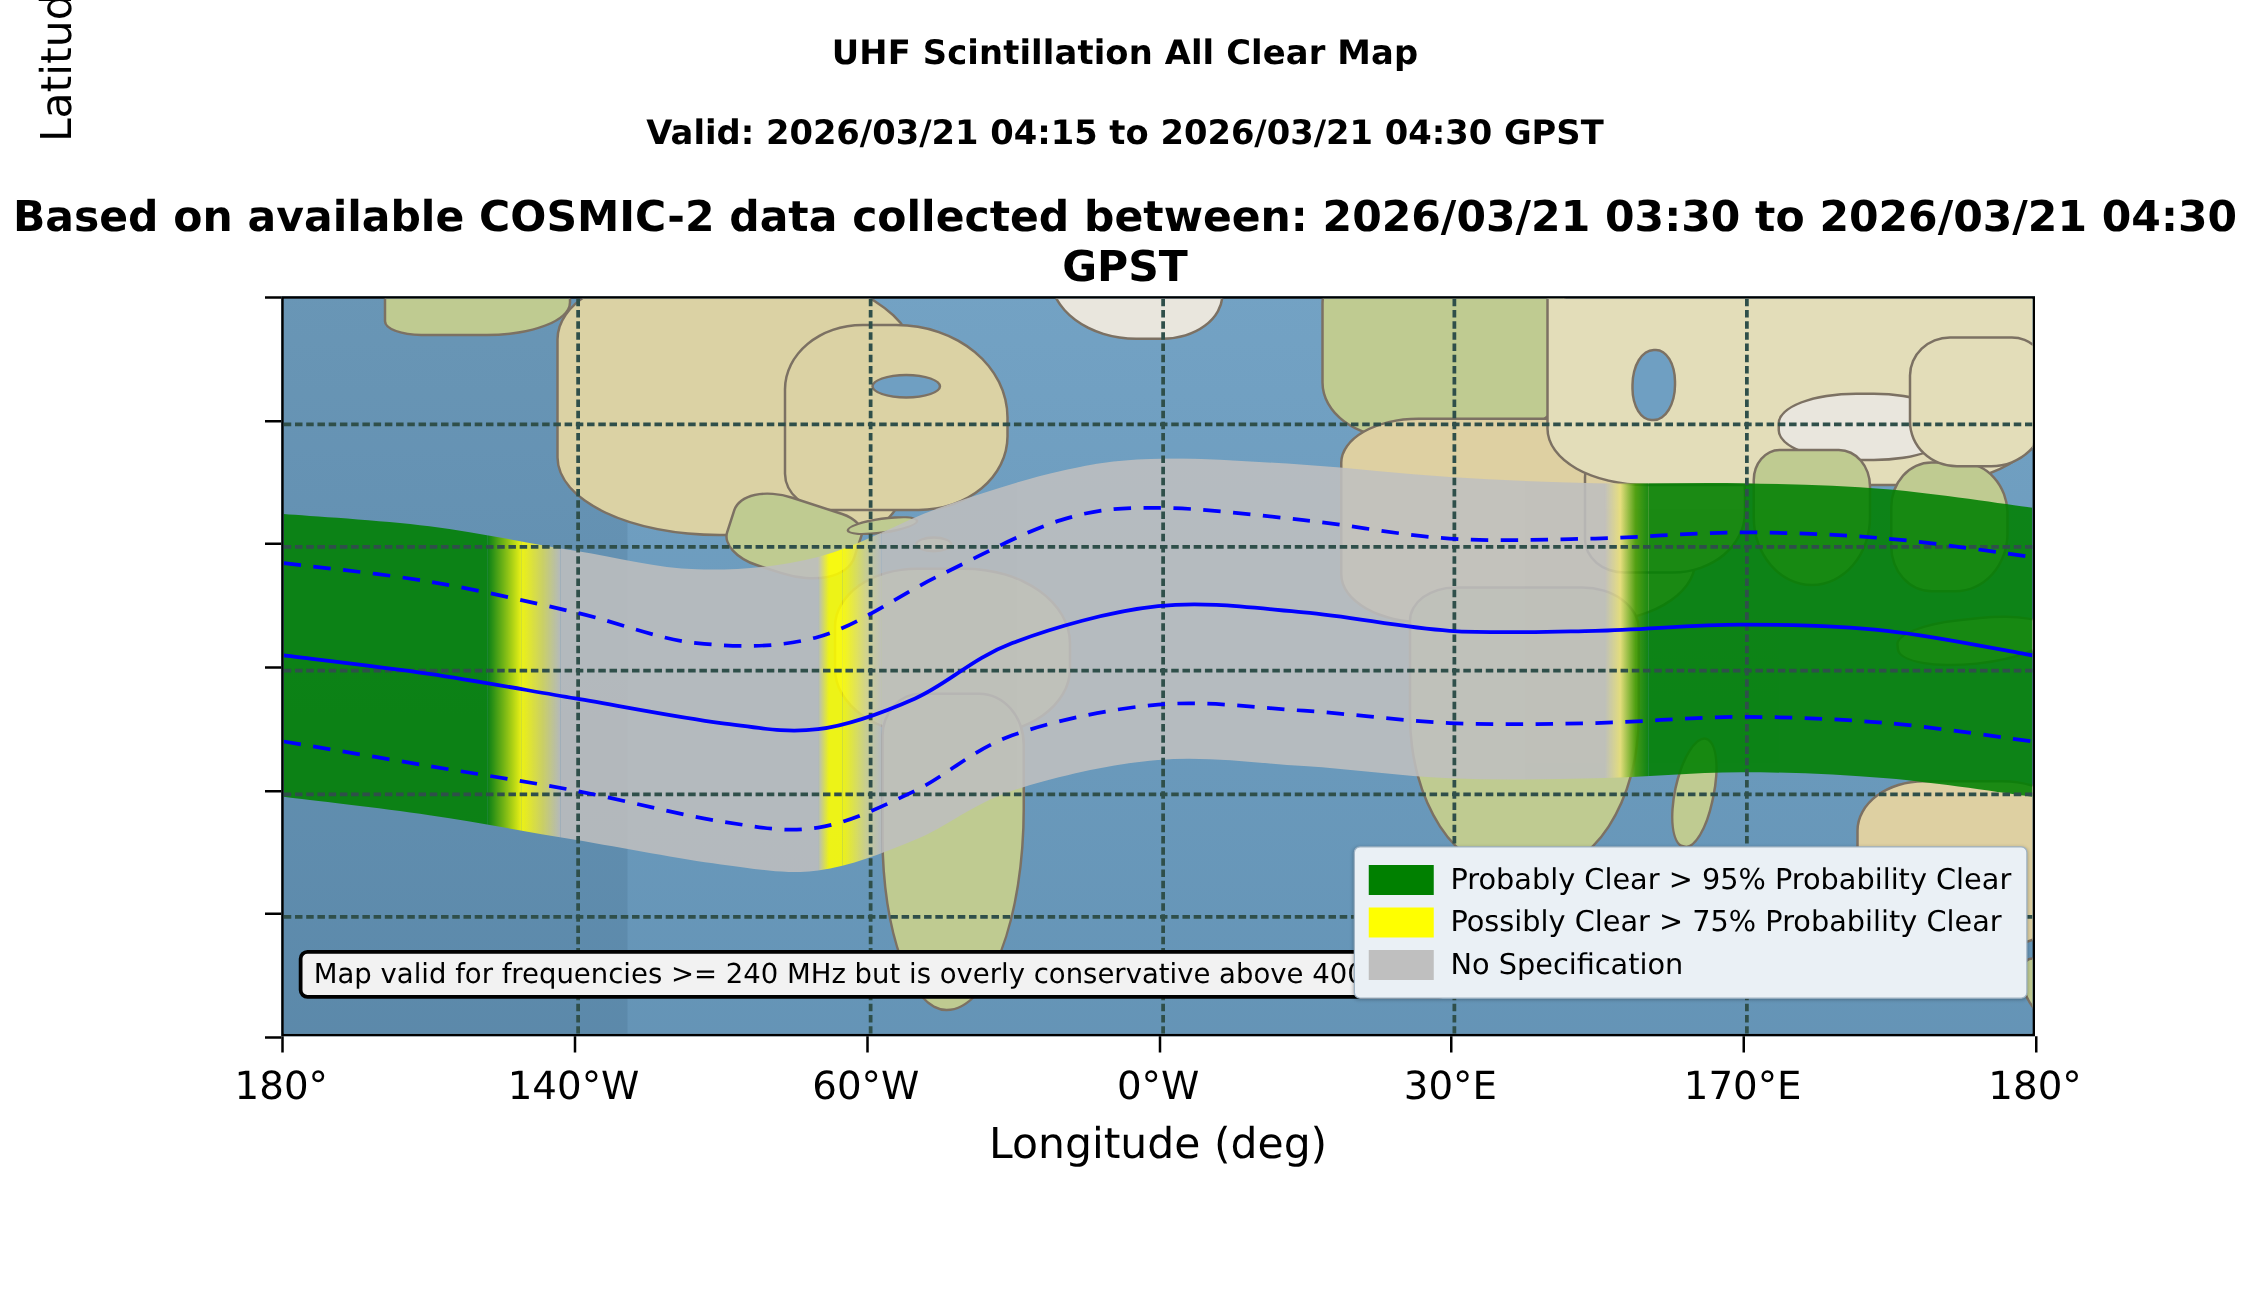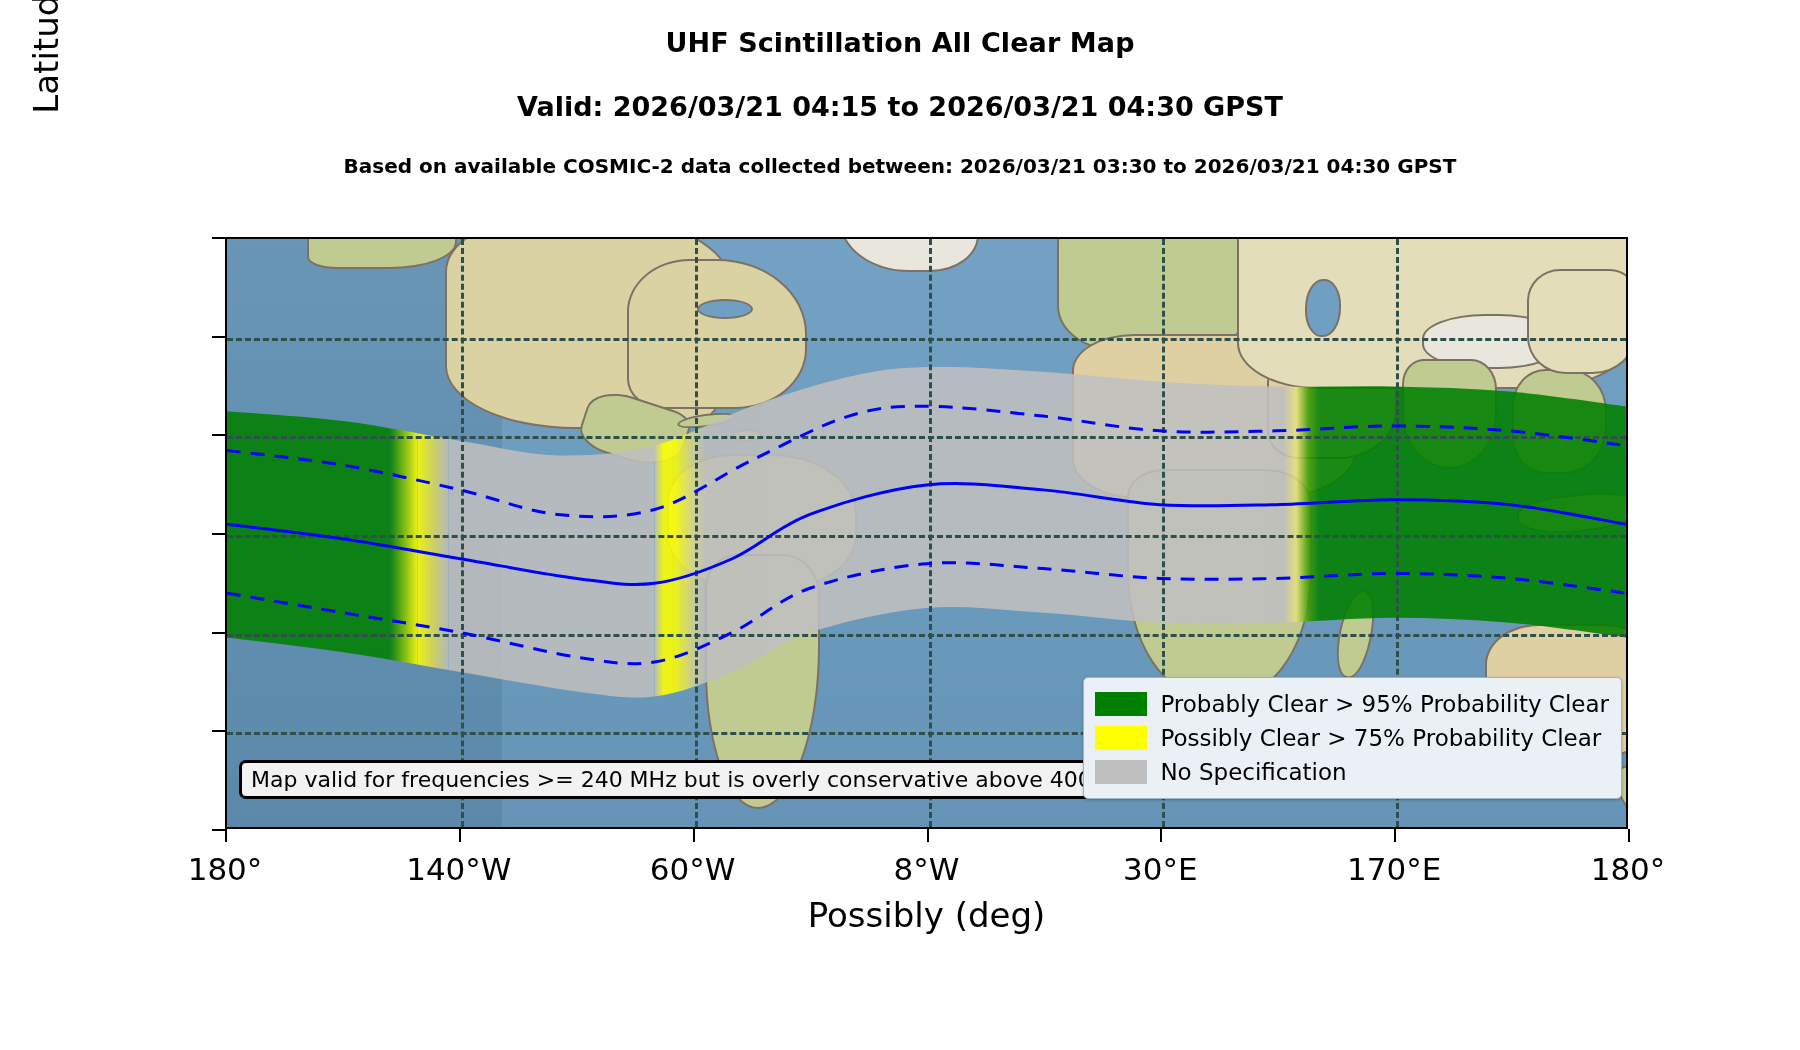--- a/index.html
+++ b/index.html
@@ -28,21 +28,21 @@
     color: #000;
     margin-top: 27px;
     letter-spacing: 0.1px;
   }
   .title-sub {
     font-size: 27px;
     color: #000;
     margin-top: 33px;
   }
   .title-note {
-    font-size: 20px;
+    font-size: 34px;
     color: #000;
     margin-top: 32px;
   }
 
   
   #ylabel {
     position: absolute;
     left: 18px;
     top: 237px;
     width: 600px;
@@ -345,22 +345,22 @@
     <div class="tick-y" style="top: 394.667px;"></div>
     <div class="tick-y" style="top: 493.333px;"></div>
     <div class="tick-y" style="top: 592px;"></div>
     <div class="tick-x" style="left: 0px;"></div>
     <div class="xlab" style="left: 0px; top: 614px;">180°</div>
     <div class="tick-x" style="left: 233.833px;"></div>
     <div class="xlab" style="left: 233.833px; top: 614px;">140°W</div>
     <div class="tick-x" style="left: 467.667px;"></div>
     <div class="xlab" style="left: 467.667px; top: 614px; text-align: center;">60°W</div>
     <div class="tick-x" style="left: 701.5px;"></div>
-    <div class="xlab" style="left: 701.5px; top: 614px;">8°W</div>
+    <div class="xlab" style="left: 701.5px; top: 614px;">0°W</div>
     <div class="tick-x" style="left: 935.333px;"></div>
     <div class="xlab" style="left: 935.333px; top: 614px;">30°E</div>
     <div class="tick-x" style="left: 1169.17px;"></div>
     <div class="xlab" style="left: 1169.17px; top: 614px;">170°E</div>
     <div class="tick-x" style="left: 1403px;"></div>
     <div class="xlab" style="left: 1403px; top: 614px;">180°</div>
   </div>
 
-<div id="xlabel">Possibly (deg)</div>
+<div id="xlabel">Longitude (deg)</div>
 
 </body></html>

